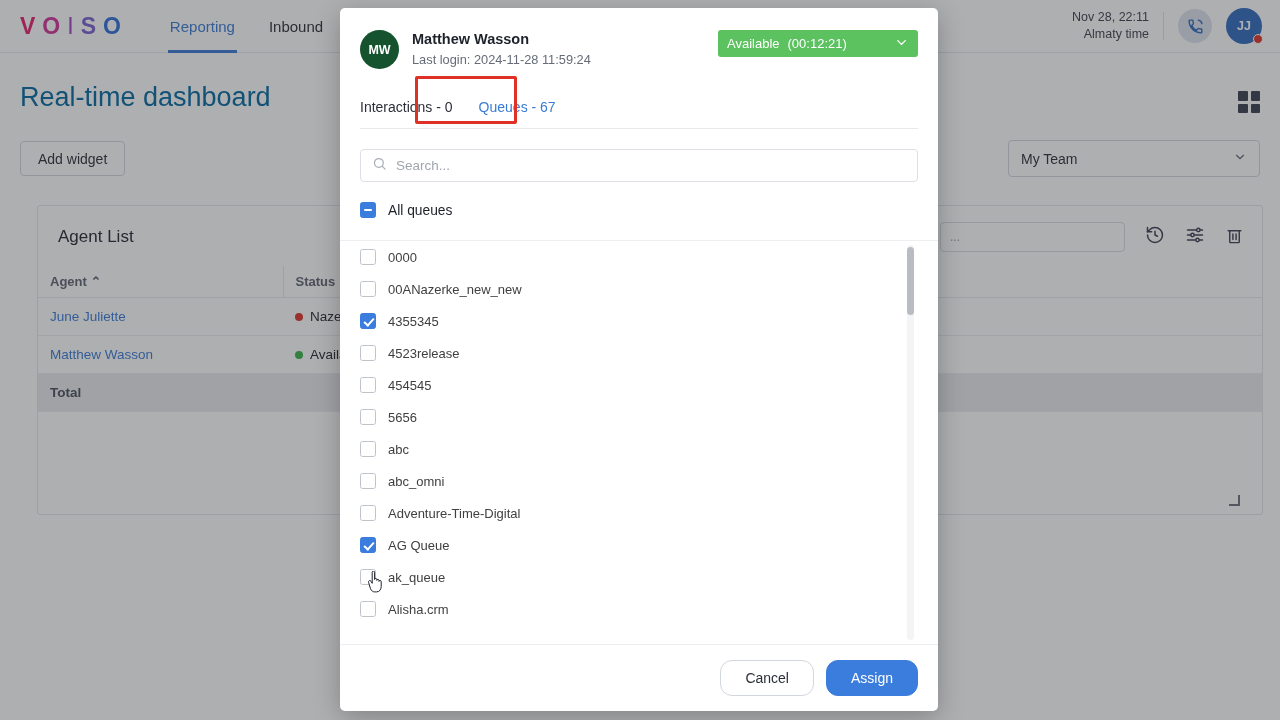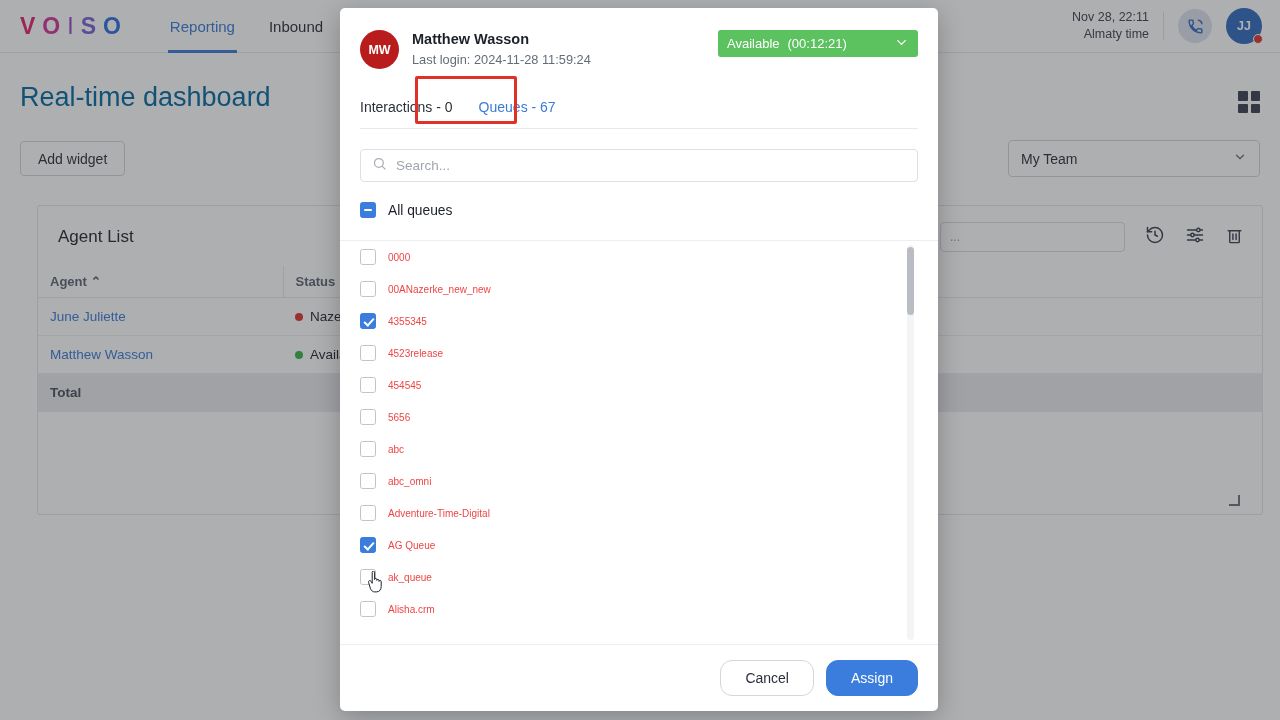--- a/index.html
+++ b/index.html
@@ -87,21 +87,21 @@
 
   
   .overlay { position: absolute; inset: 0; background: rgba(41,44,51,0.38); }
 
   
   .modal { position: absolute; left: 340px; top: 8px; width: 598px; height: 703px;
            background: #fff; border-radius: 5px; box-shadow: 0 6px 26px rgba(0,0,0,0.25);
            display: flex; flex-direction: column; }
 
   .m-head { display: flex; align-items: flex-start; padding: 22px 20px 0 20px; }
-  .m-avatar { width: 39px; height: 39px; border-radius: 50%; background: #b91c1c;
+  .m-avatar { width: 39px; height: 39px; border-radius: 50%; background: #14532d;
               color: #fff; font-size: 12.5px; font-weight: bold;
               display: flex; align-items: center; justify-content: center; flex: 0 0 auto; text-align: center; }
   .m-who { margin-left: 13px; padding-top: 1px; }
   .m-name { font-size: 14.5px; font-weight: bold; color: #1d2129; }
   .m-login { font-size: 12.8px; color: #656b77; margin-top: 5px; }
   .m-status { margin-left: auto; width: 200px; height: 27px; background: #5bc25f;
               border-radius: 3px; display: flex; align-items: center;
               padding: 0 9px; color: #fff; font-size: 13px; }
   .m-status .s-chev { margin-left: auto; }
 
@@ -129,21 +129,21 @@
   .cb.checked::after { content: ""; position: absolute; left: 4.5px; top: 1.5px;
         width: 4px; height: 8px; border: solid #fff; border-width: 0 2px 2px 0;
         transform: rotate(42deg); }
   .cb.indet { background: #3b7ddd; border-color: #3b7ddd; }
   .cb.indet::after { content: ""; position: absolute; left: 3px; top: 6px;
         width: 8px; height: 2px; background: #fff; border-radius: 1px; }
 
   .list-scroll { position: relative; flex: 1; overflow: hidden; margin: 0 20px;
                  padding-right: 24px; }
   .q-item { display: flex; align-items: center; gap: 12px; height: 32px; }
-  .q-label { font-size: 10px; color: #ef4444; white-space: nowrap; }
+  .q-label { font-size: 13px; color: #404040; white-space: nowrap; }
   .scrollbar-track { position: absolute; right: 4px; top: 4px; bottom: 4px; width: 7px;
                      background: #f3f4f6; border-radius: 4px; }
   .scrollbar-thumb { position: absolute; right: 4px; top: 6px; width: 7px; height: 68px;
                      background: #b9bcc2; border-radius: 4px; }
   .list-fade { position: absolute; left: 0; right: 24px; bottom: 0; height: 14px;
                background: linear-gradient(to bottom, rgba(255,255,255,0), #fff 72%); }
 
   .m-foot { border-top: 1px solid #eceef1; padding: 15px 20px; display: flex;
             justify-content: flex-end; gap: 12px; }
   .btn { height: 36px; padding: 0 24px; border-radius: 12px; font-size: 14px;

